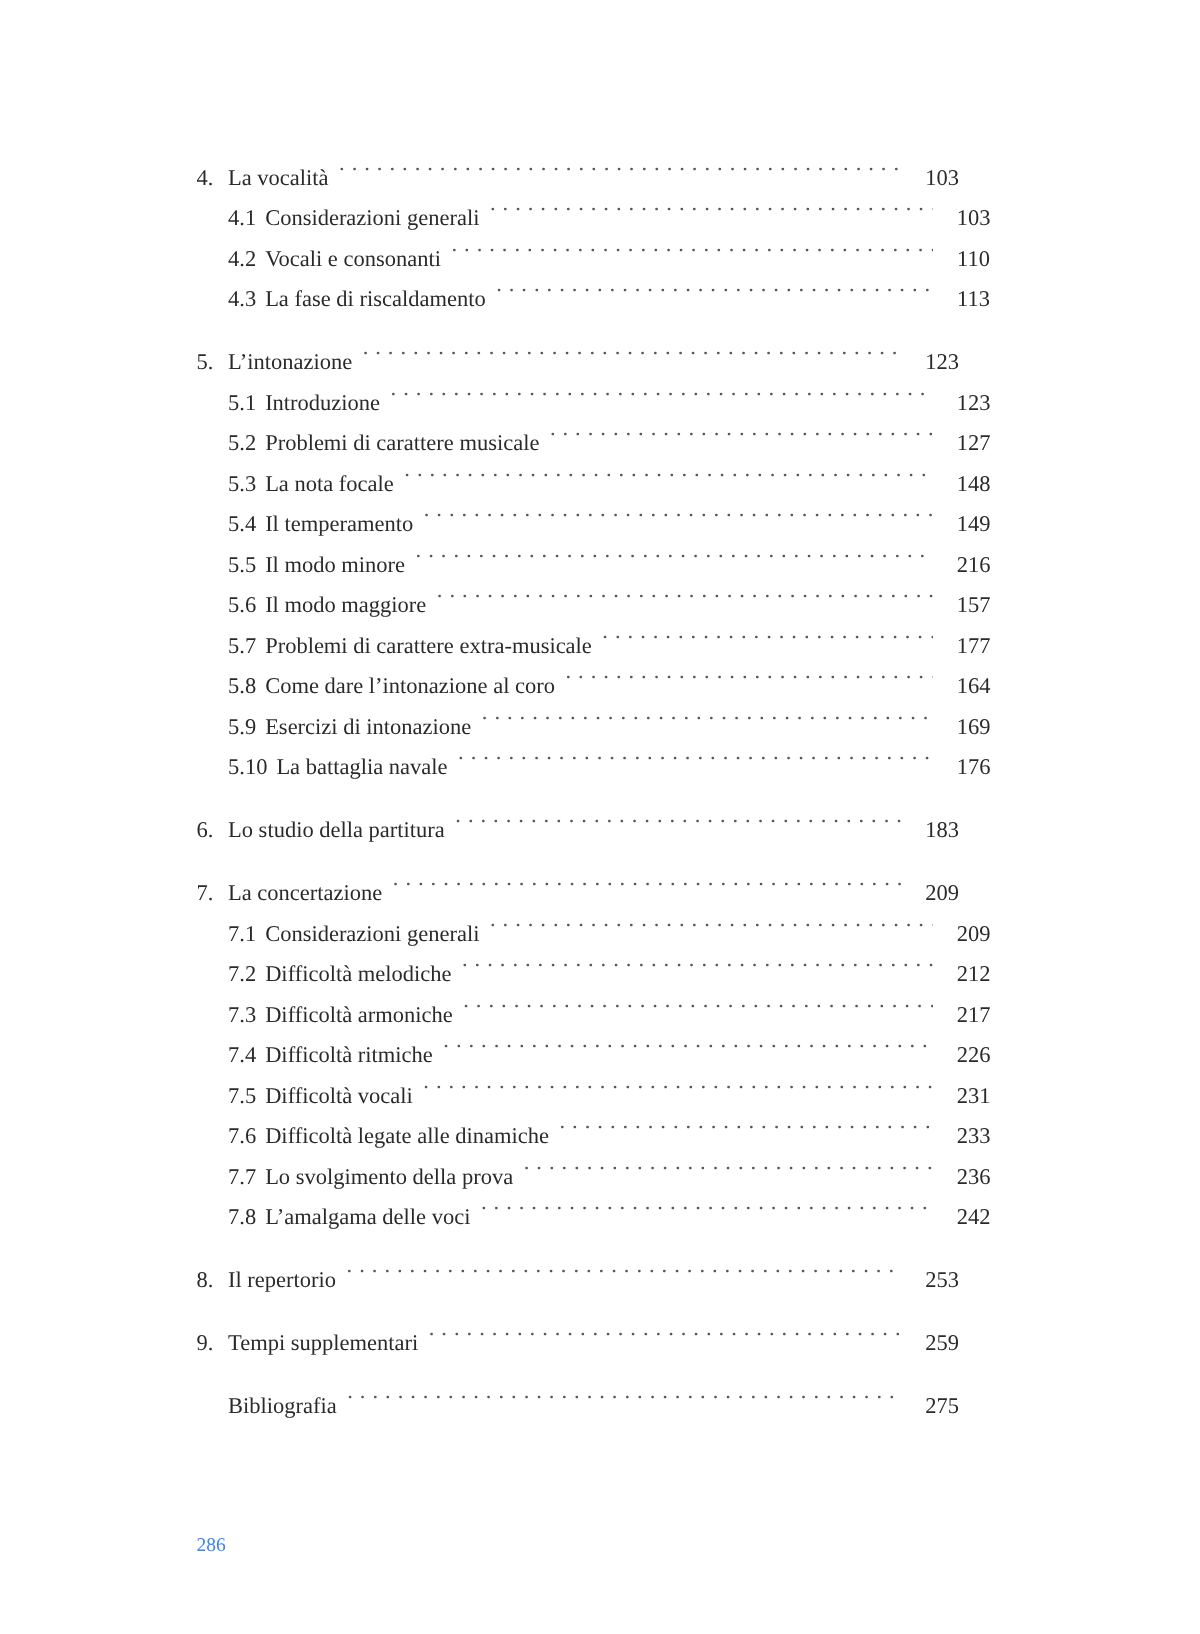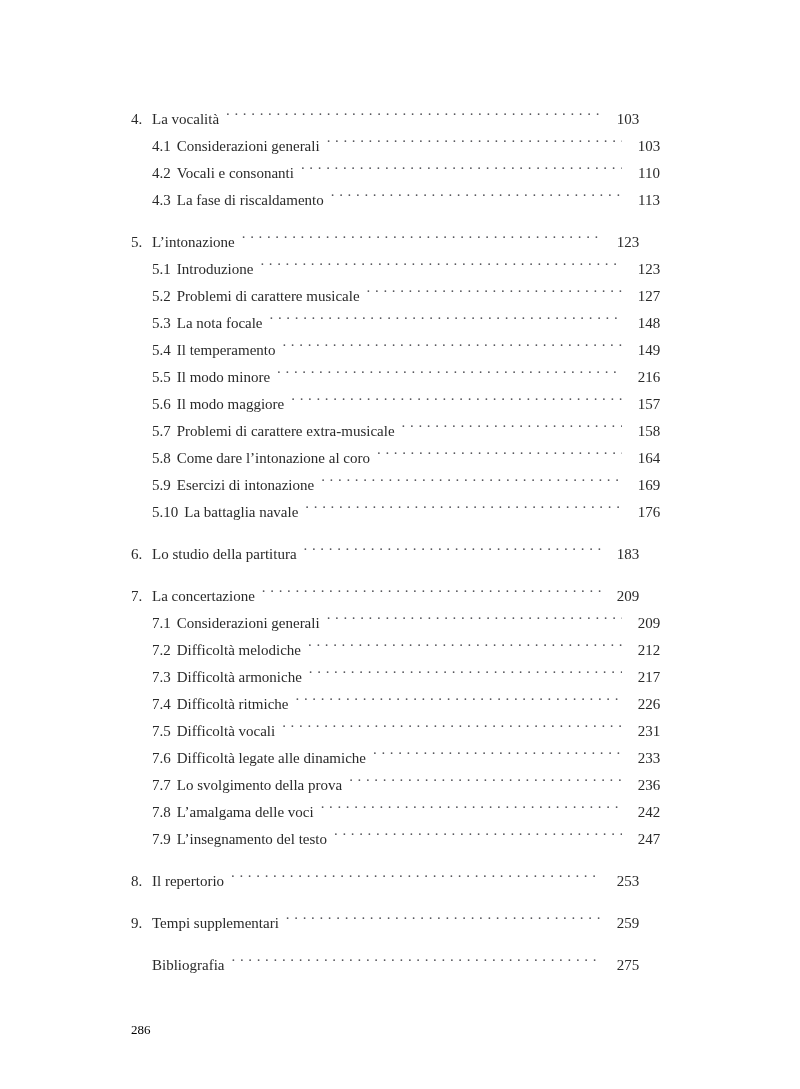--- a/index.html
+++ b/index.html
@@ -71,21 +71,21 @@
     width: 34px;
     text-align: center;
     padding-left: 8px;
     font-size: 15px;
   }
   .folio {
     position: absolute;
     left: 131px;
     top: 1022px;
     font-size: 13px;
-    color: #000000;
+    color: #3b82f6;
     font-family: "Liberation Serif", "DejaVu Serif", serif;
   }
 </style>
 </head>
 <body>
 
 <div class="page">
   <div class="toc" id="toc-root">
       <div class="group">
         <div class="entry">
@@ -153,21 +153,21 @@
         <div class="entry sub">
           <span class="num" style="flex: 0 0 auto; width: auto; padding-right: 6px;">5.6</span>
           <span class="label">Il modo maggiore</span>
           <span class="leader"></span>
           <span class="pageno">157</span>
         </div>
         <div class="entry sub">
           <span class="num" style="flex: 0 0 auto; width: auto; padding-right: 6px;">5.7</span>
           <span class="label">Problemi di carattere extra-musicale</span>
           <span class="leader"></span>
-          <span class="pageno">158</span>
+          <span class="pageno">177</span>
         </div>
         <div class="entry sub">
           <span class="num" style="flex: 0 0 auto; width: auto; padding-right: 6px;">5.8</span>
           <span class="label">Come dare l’intonazione al coro</span>
           <span class="leader"></span>
           <span class="pageno">164</span>
         </div>
         <div class="entry sub">
           <span class="num" style="flex: 0 0 auto; width: auto; padding-right: 6px;">5.9</span>
           <span class="label">Esercizi di intonazione</span>
@@ -236,26 +236,20 @@
           <span class="num" style="flex: 0 0 auto; width: auto; padding-right: 6px;">7.7</span>
           <span class="label">Lo svolgimento della prova</span>
           <span class="leader"></span>
           <span class="pageno">236</span>
         </div>
         <div class="entry sub">
           <span class="num" style="flex: 0 0 auto; width: auto; padding-right: 6px;">7.8</span>
           <span class="label">L’amalgama delle voci</span>
           <span class="leader"></span>
           <span class="pageno">242</span>
-        </div>
-        <div class="entry sub">
-          <span class="num" style="flex: 0 0 auto; width: auto; padding-right: 6px;">7.9</span>
-          <span class="label">L’insegnamento del testo</span>
-          <span class="leader"></span>
-          <span class="pageno">247</span>
         </div>
       </div>
       <div class="group">
         <div class="entry">
           <span class="num">8.</span>
           <span class="label">Il repertorio</span>
           <span class="leader"></span>
           <span class="pageno">253</span>
         </div>
       </div>

